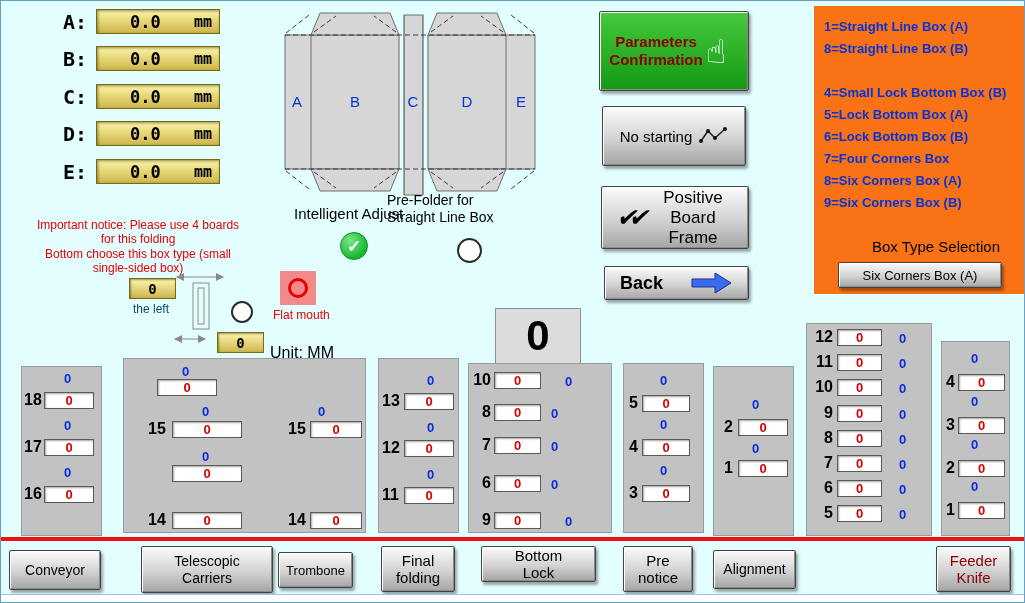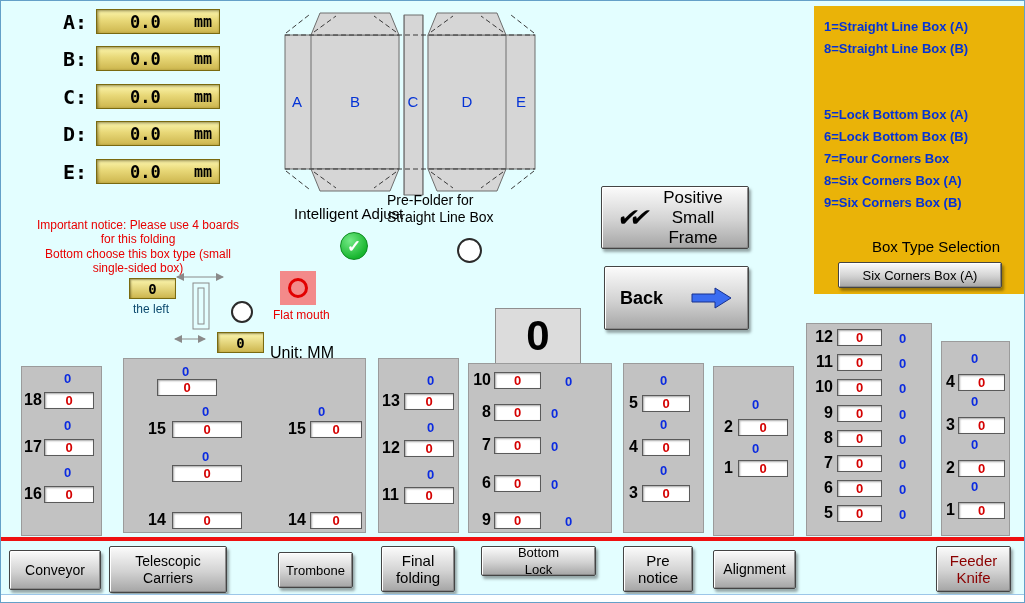--- a/index.html
+++ b/index.html
@@ -97,37 +97,52 @@
     </g>
   </svg>
 
   <div class="abs" style="left:293px;top:204px;font-size:15px">Intelligent Adjust</div>
   <div class="abs" style="left:339px;top:231px;width:28px;height:28px;border-radius:50%;background:radial-gradient(circle at 35% 30%,#73ea86,#17b52e 72%);border:1px solid #0c8a20;color:#fff;font-weight:bold;font-size:17px;display:flex;align-items:center;justify-content:center">
     <span>✓</span>
   </div>
   <div class="abs" style="left:386px;top:191px;width:136px;font-size:14px;line-height:17px;text-align:left">Pre-Folder for Straight Line Box</div>
   <div class="circle abs" style="left:456px;top:237px;width:25px;height:25px"></div>
 
-
+  <div class="btn3d green-btn abs" style="left:598px;top:10px;width:150px;height:80px;justify-content:flex-start;padding-left:8px">
+    <span style="width:96px;text-align:center;line-height:18px">Parameters Confirmation</span>
+    <span style="font-size:33px;color:#fff;margin-left:2px;font-family:'DejaVu Sans',sans-serif">☝</span>
+  </div>
+
+  <div class="btn3d abs" style="left:601px;top:105px;width:144px;height:60px;font-size:15px;gap:6px">
+    <span>No starting</span>
+    <svg width="30" height="20" viewBox="0 0 30 20">
+      <polyline points="3,15 10,5 17,12 27,3" fill="none" stroke="#222" stroke-width="1.5"></polyline>
+      <circle cx="3" cy="15" r="2" fill="#111"></circle>
+        <circle cx="10" cy="5" r="2" fill="#111"></circle>
+      <circle cx="17" cy="12" r="2" fill="#111"></circle>
+        <circle cx="27" cy="3" r="2" fill="#111"></circle>
+    </svg>
+  </div>
 
   <div class="btn3d abs" style="left:600px;top:185px;width:148px;height:63px;font-size:17px">
     <span style="font-family:'DejaVu Sans',sans-serif;font-weight:bold;font-size:25px;letter-spacing:-9px;padding-right:12px;transform:skewX(-12deg)">✔✔</span>
-    <span style="width:78px;line-height:20px">Positive Small Frame</span>
-  </div>
-
-  <div class="btn3d abs" style="left:603px;top:265px;width:145px;height:64px;font-size:18px;font-weight:bold;gap:28px">
+    <span style="width:78px;line-height:20px">Positive Board Frame</span>
+  </div>
+
+  <div class="btn3d abs" style="left:603px;top:265px;width:145px;height:34px;font-size:18px;font-weight:bold;gap:28px">
     <span>Back</span>
     <svg width="42" height="24" viewBox="0 0 42 24">
       <polygon points="1,8 24,8 24,2 40,12 24,22 24,16 1,16" fill="#3a6cf0" stroke="#16308f"></polygon>
     </svg>
   </div>
 
-  <div class="abs" style="left:813px;top:5px;width:212px;height:288px;background:#eab308">
+  <div class="abs" style="left:813px;top:5px;width:212px;height:288px;background:#f97316">
     <div class="blue-item abs" style="left:10px;top:13px">1=Straight Line Box (A)</div>
     <div class="blue-item abs" style="left:10px;top:35px">8=Straight Line Box (B)</div>
+    <div class="blue-item abs" style="left:10px;top:79px">4=Small Lock Bottom Box (B)</div>
     <div class="blue-item abs" style="left:10px;top:101px">5=Lock Bottom Box (A)</div>
     <div class="blue-item abs" style="left:10px;top:123px">6=Lock Bottom Box (B)</div>
     <div class="blue-item abs" style="left:10px;top:145px">7=Four Corners Box</div>
     <div class="blue-item abs" style="left:10px;top:167px">8=Six Corners Box (A)</div>
     <div class="blue-item abs" style="left:10px;top:189px">9=Six Corners Box (B)</div>
     <div class="abs" style="left:16px;top:232px;width:100%;text-align:center;font-size:15px">Box Type Selection</div>
     <div class="btn3d abs" style="left:24px;top:256px;width:164px;height:26px;font-size:13px">
       <span>Six Corners Box (A)</span>
     </div>
   </div>
@@ -284,30 +299,30 @@
     <span class="pind abs" style="left:29px;top:137px">0</span>
     <span class="pnum abs" style="left:4px;top:159px">1</span>
     <div class="pfield abs" style="left:16px;top:160px;width:47px">0</div>
   </div>
 
   <div class="abs" style="left:0;top:536px;width:1025px;height:4px;background:#ee1111"></div>
 
   <div class="btn3d bbtn abs" style="left:8px;top:549px;width:92px;height:40px">
     <span>Conveyor</span>
   </div>
-  <div class="btn3d bbtn abs" style="left:108px;top:545px;width:118px;height:47px">
+  <div class="btn3d bbtn abs" style="left:140px;top:545px;width:132px;height:47px">
     <span style="width:82px">Telescopic Carriers</span>
   </div>
   <div class="btn3d bbtn abs" style="left:277px;top:551px;width:75px;height:36px;font-size:13px">
     <span>Trombone</span>
   </div>
   <div class="btn3d bbtn abs" style="left:380px;top:545px;width:74px;height:46px;font-size:15px">
     <span style="width:50px">Final folding</span>
   </div>
-  <div class="btn3d bbtn abs" style="left:480px;top:545px;width:115px;height:30px;font-size:13px">
+  <div class="btn3d bbtn abs" style="left:480px;top:545px;width:115px;height:36px;font-size:15px">
     <span style="width:60px">Bottom Lock</span>
   </div>
   <div class="btn3d bbtn abs" style="left:622px;top:545px;width:70px;height:46px;font-size:15px">
     <span style="width:52px">Pre notice</span>
   </div>
   <div class="btn3d bbtn abs" style="left:712px;top:549px;width:83px;height:39px">
     <span>Alignment</span>
   </div>
   <div class="btn3d bbtn abs" style="left:935px;top:545px;width:75px;height:46px;font-size:15px;color:#8b0000">
     <span style="width:52px">Feeder Knife</span>

